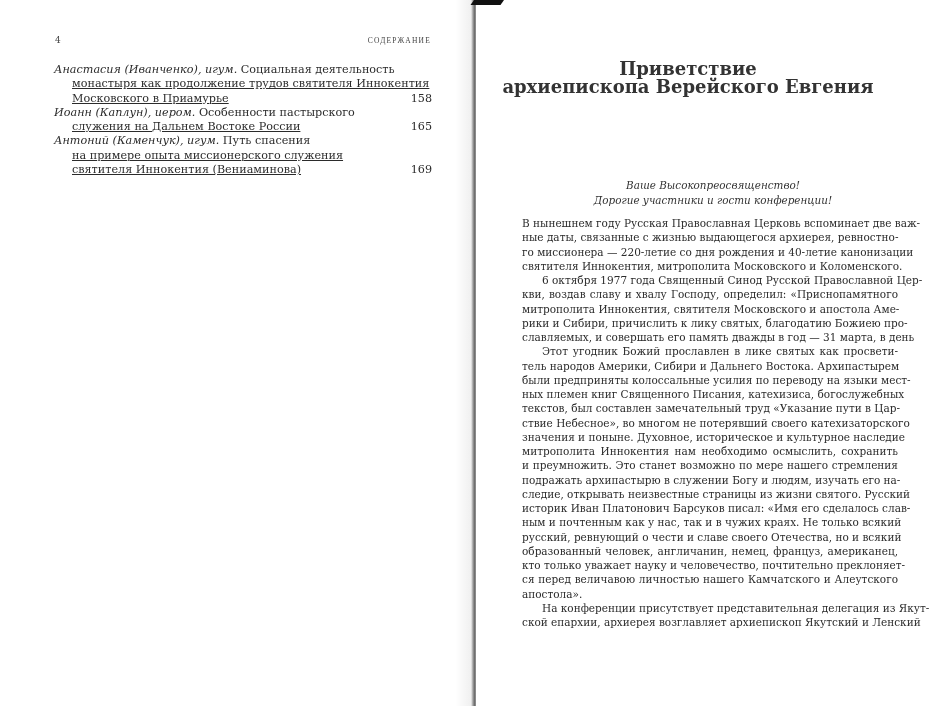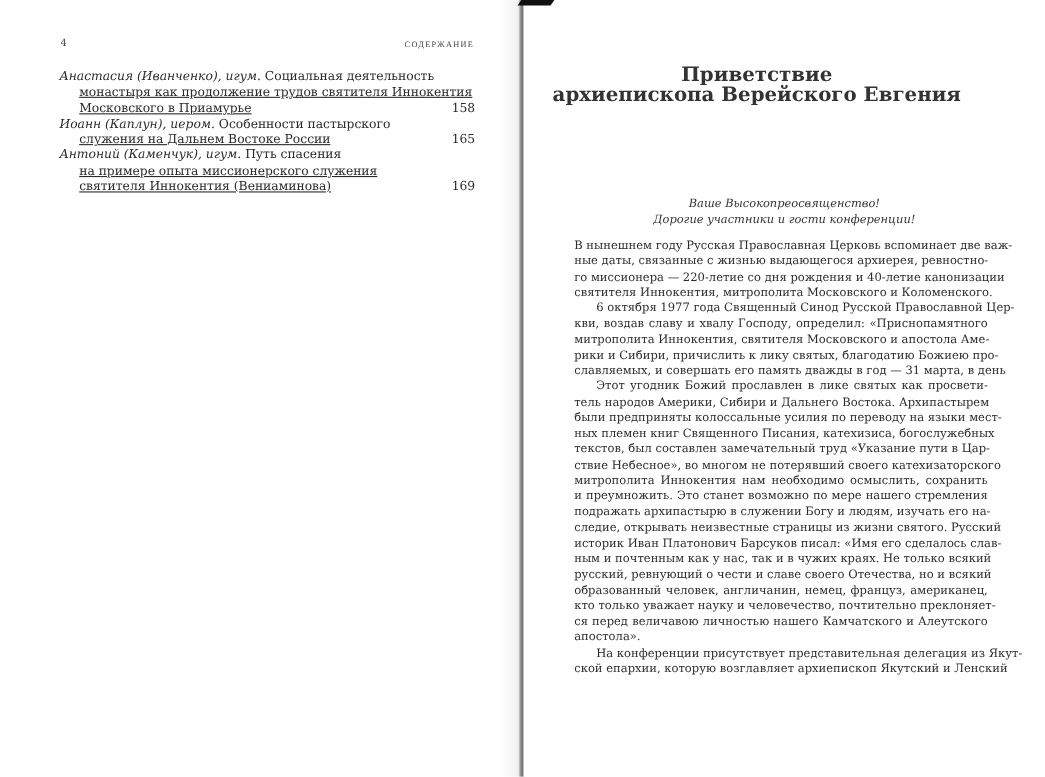--- a/index.html
+++ b/index.html
@@ -116,29 +116,30 @@
       <span class="ln">рики и Сибири, причислить к лику святых, благодатию Божиею про-</span>
       <span class="ln">славляемых, и совершать его память дважды в год — 31 марта, в день</span>
     </div>
     <div>
       <span class="ln indent">Этот угодник Божий прославлен в лике святых как просвети-</span>
       <span class="ln">тель народов Америки, Сибири и Дальнего Востока. Архипастырем</span>
       <span class="ln">были предприняты колоссальные усилия по переводу на языки мест-</span>
       <span class="ln">ных племен книг Священного Писания, катехизиса, богослужебных</span>
       <span class="ln">текстов, был составлен замечательный труд «Указание пути в Цар-</span>
       <span class="ln">ствие Небесное», во многом не потерявший своего катехизаторского</span>
+      <span class="ln">значения и поныне. Духовное, историческое и культурное наследие</span>
       <span class="ln">митрополита Иннокентия нам необходимо осмыслить, сохранить</span>
       <span class="ln">и преумножить. Это станет возможно по мере нашего стремления</span>
       <span class="ln">подражать архипастырю в служении Богу и людям, изучать его на-</span>
       <span class="ln">следие, открывать неизвестные страницы из жизни святого. Русский</span>
       <span class="ln">историк Иван Платонович Барсуков писал: «Имя его сделалось слав-</span>
       <span class="ln">ным и почтенным как у нас, так и в чужих краях. Не только всякий</span>
       <span class="ln">русский, ревнующий о чести и славе своего Отечества, но и всякий</span>
       <span class="ln">образованный человек, англичанин, немец, француз, американец,</span>
       <span class="ln">кто только уважает науку и человечество, почтительно преклоняет-</span>
       <span class="ln">ся перед величавою личностью нашего Камчатского и Алеутского</span>
       <span class="ln last">апостола».</span>
     </div>
     <div>
       <span class="ln indent">На конференции присутствует представительная делегация из Якут-</span>
-      <span class="ln">ской епархии, которую возглавляет архиепископ Якутский и Ленский</span>
+      <span class="ln">ской епархии, архиерея возглавляет архиепископ Якутский и Ленский</span>
     </div>
   </div>
 
 </body></html>

